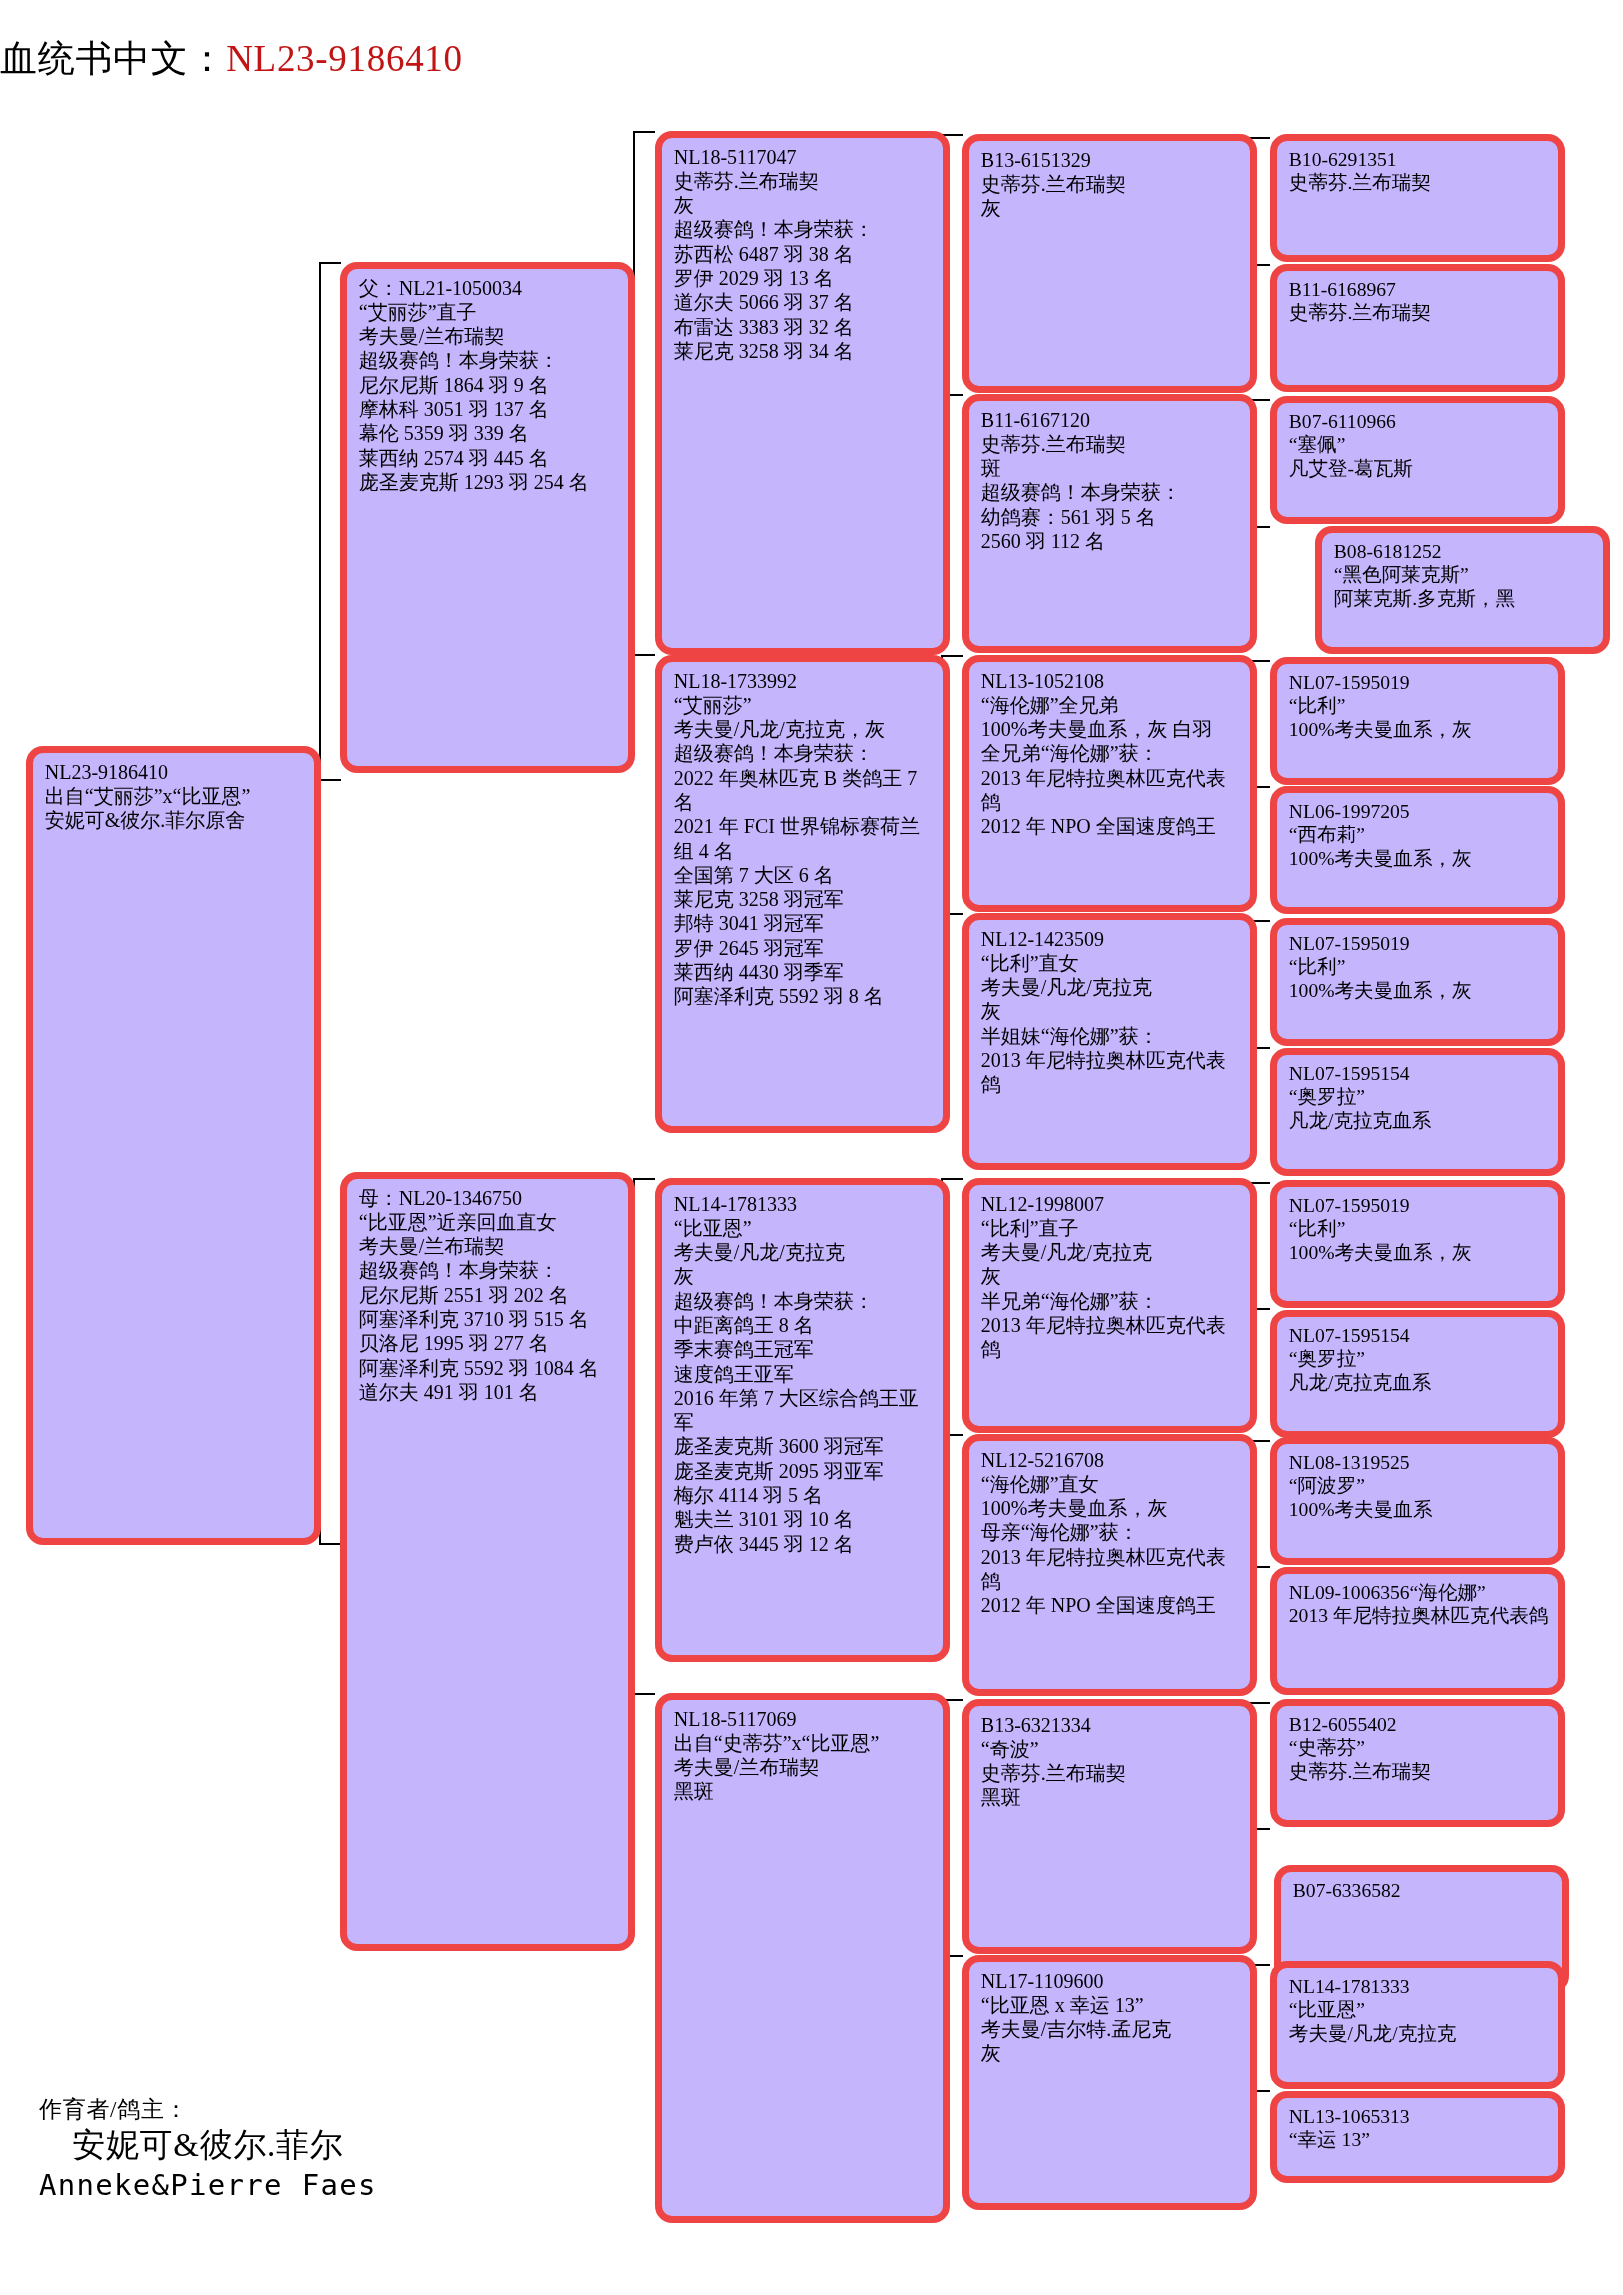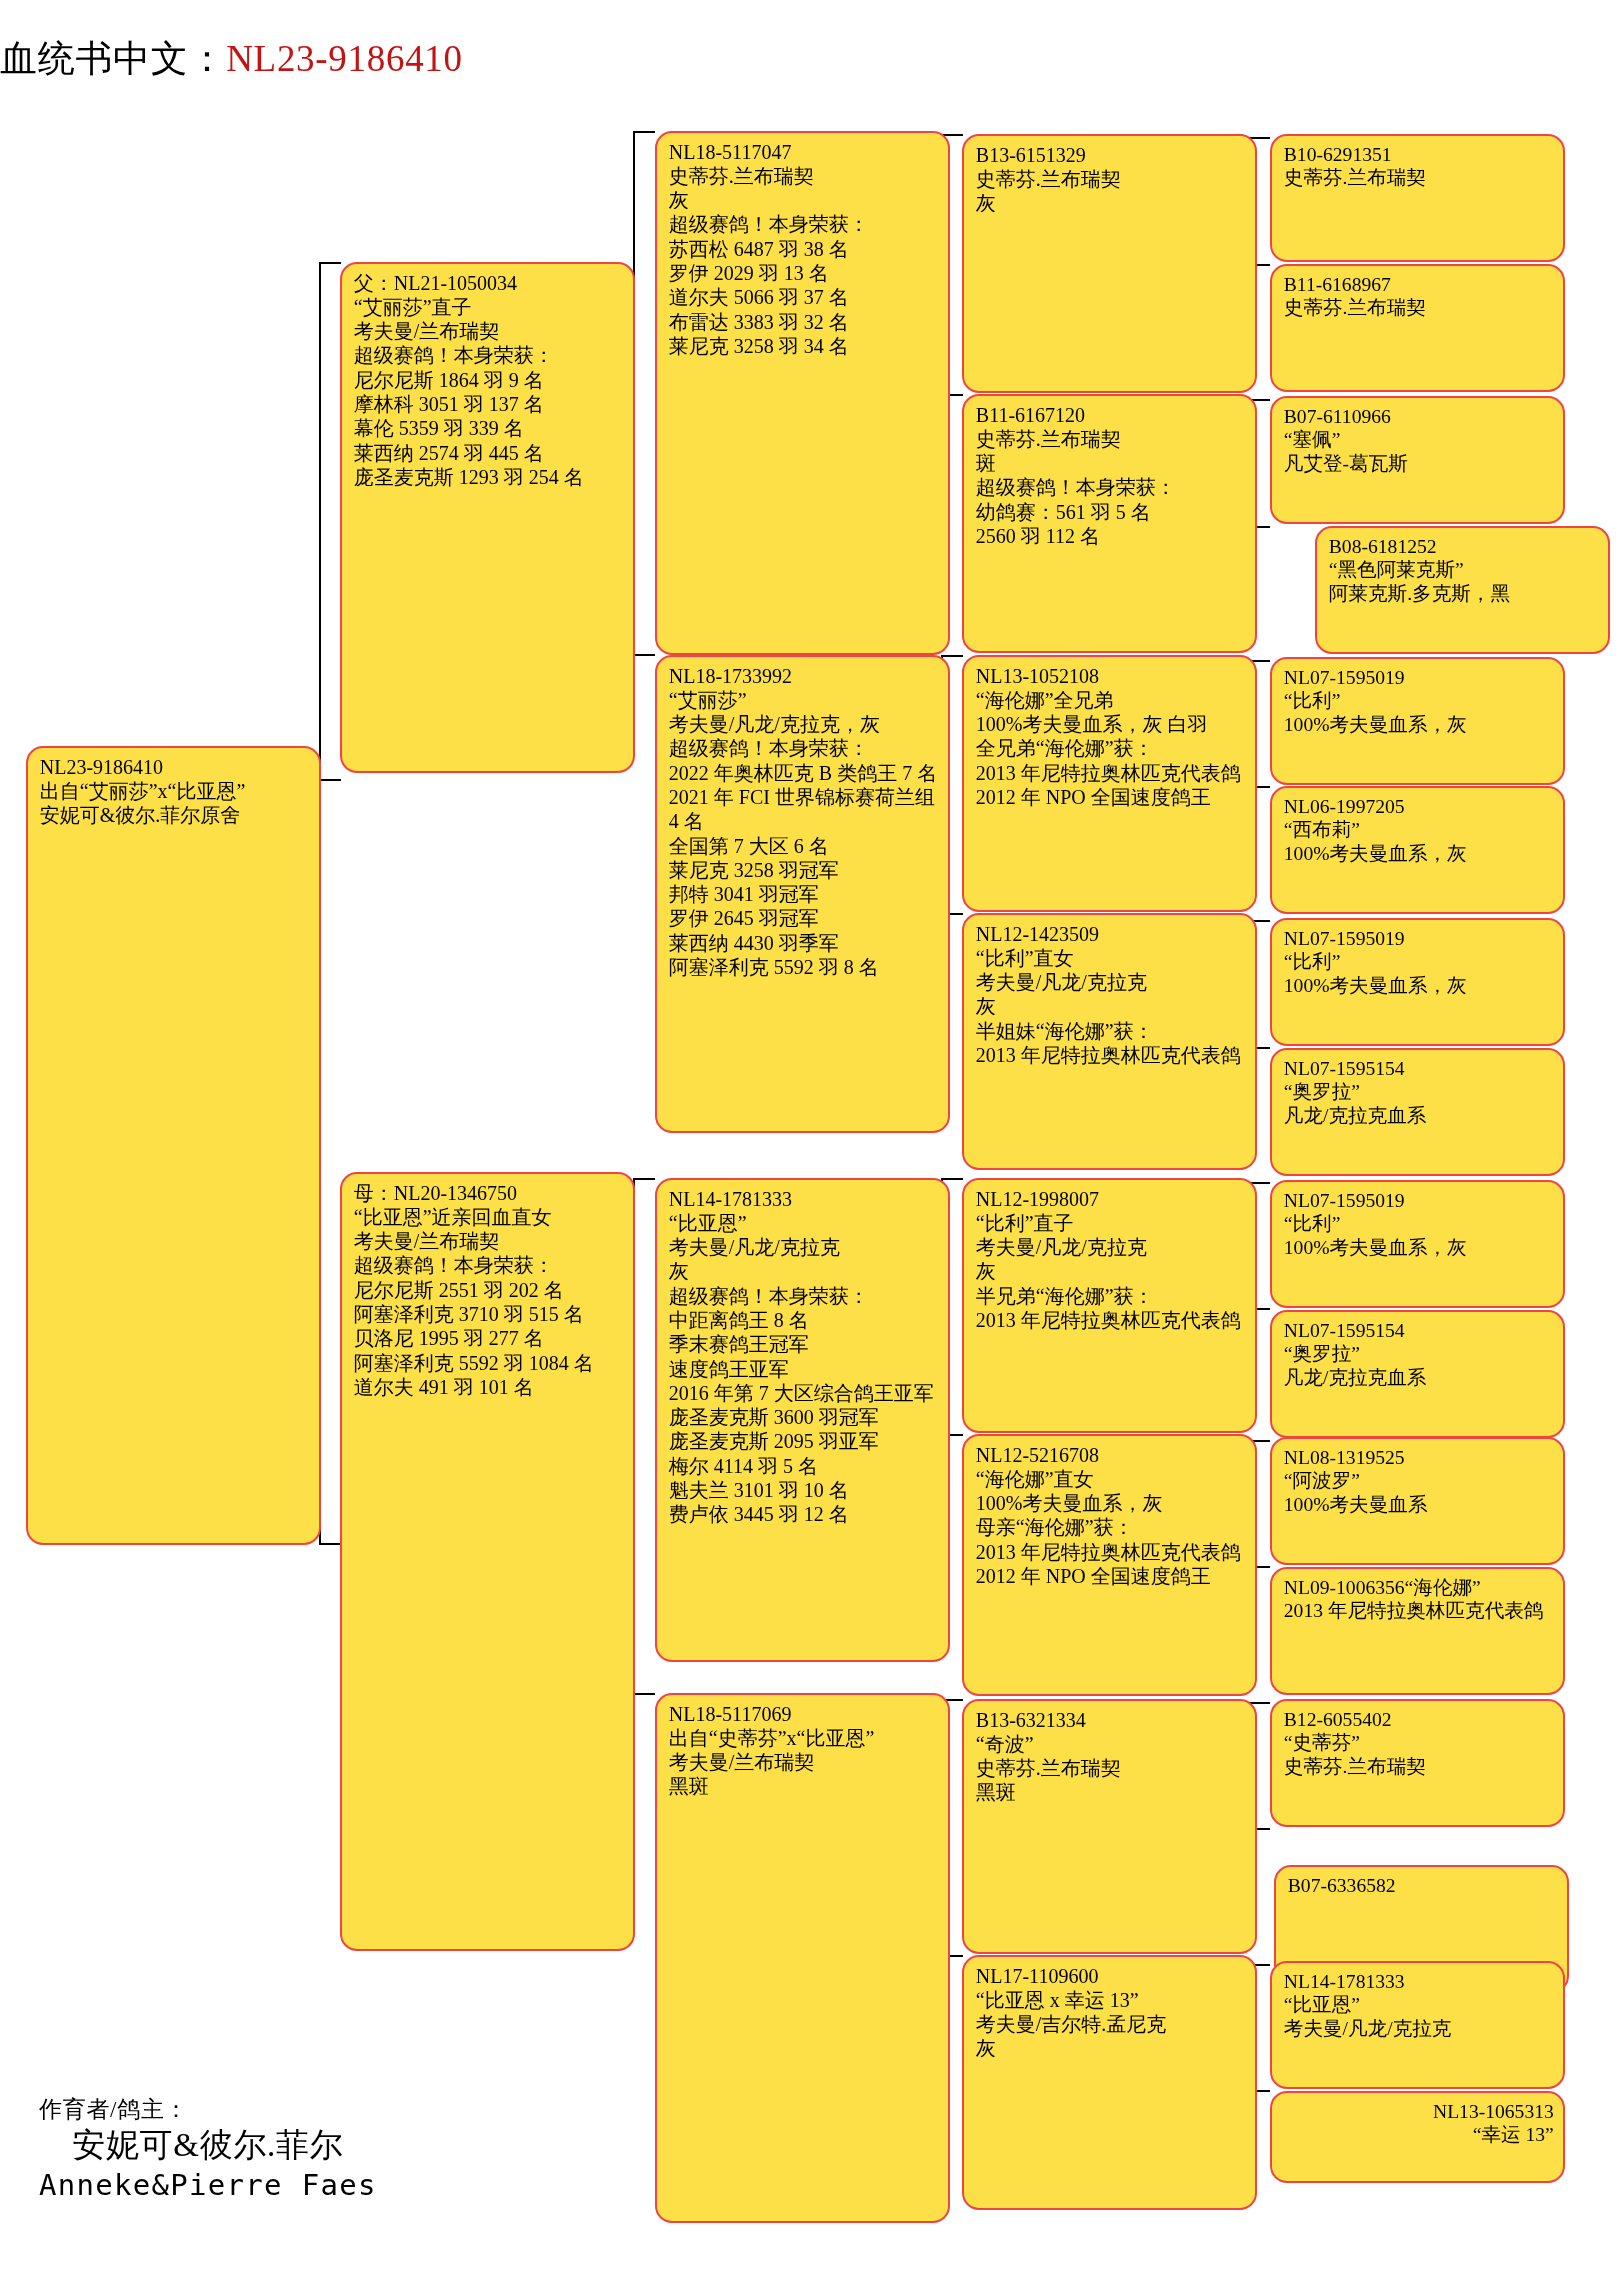--- a/index.html
+++ b/index.html
@@ -14,23 +14,23 @@
   .title{
     position:absolute;left:0;top:34px;width:1623px;
     font-size:37px;letter-spacing:0.7px;white-space:nowrap;
   }
   .title .cn{color:#000;}
   .title .ring{color:#c11414;}
 
   
   .box{
     position:absolute;
-    border:2px solid #ef4444;
+    border:7px solid #ef4444;
     border-radius:17px;
-    background:#fde047;
+    background:#c4b5fd;
     box-sizing:border-box;
     padding:6.5px 9.2px 5.2px 11.8px;
     overflow:hidden;
   }
   .box .ln{
     font-size:20px;
     line-height:1.215;
     white-space:pre-wrap;
     word-break:break-word;
   }
@@ -314,21 +314,21 @@
     <div class="ln">史蒂芬.兰布瑞契</div>
   </div>
   <div class="box small" style="left:1274px;top:1829px;width:295px;height:128px;margin-top:36px;">
     <div class="ln">B07-6336582</div>
   </div>
   <div class="box small" style="left:1270px;top:1961px;width:295px;height:128px;">
     <div class="ln">NL14-1781333</div>
     <div class="ln">“比亚恩”</div>
     <div class="ln">考夫曼/凡龙/克拉克</div>
   </div>
-  <div class="box small" style="left:1270px;top:2091px;width:295px;height:92px;text-align:right;">
+  <div class="box small" style="left:1270px;top:2091px;width:295px;height:92px;">
     <div class="ln">NL13-1065313</div>
     <div class="ln">“幸运 13”</div>
   </div>
 
   <div class="footer">
     <div class="f1">作育者/鸽主：</div>
     <div class="f2">安妮可&amp;彼尔.菲尔</div>
     <div class="f3">Anneke&amp;Pierre Faes</div>
   </div>
 

